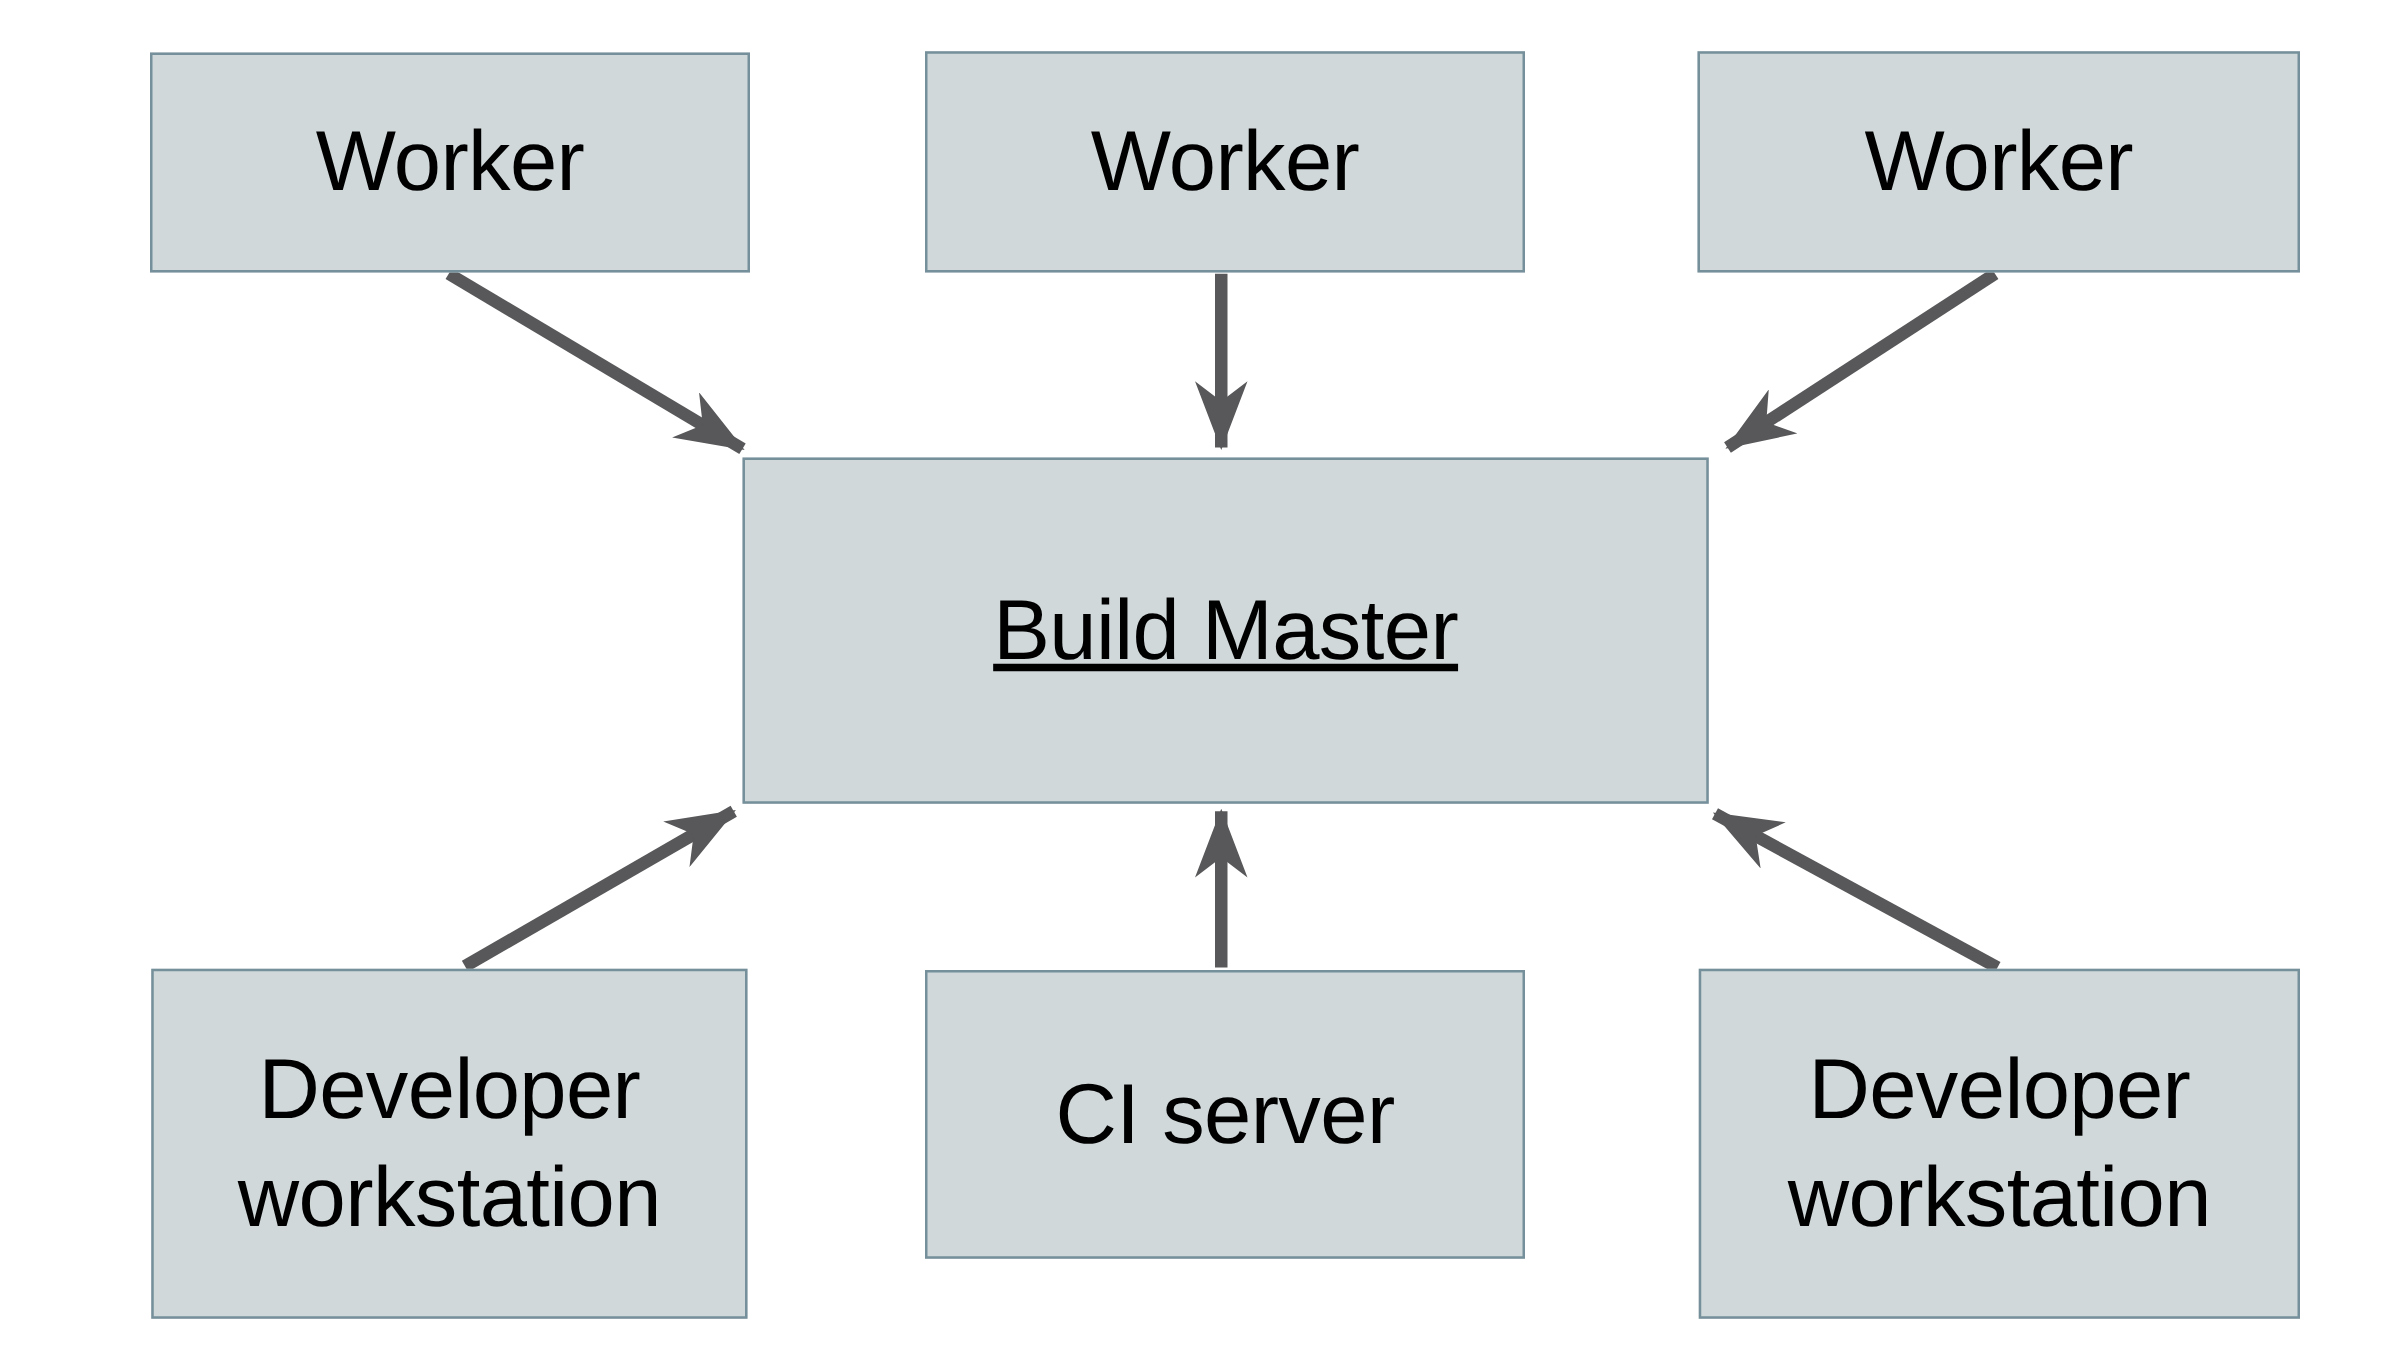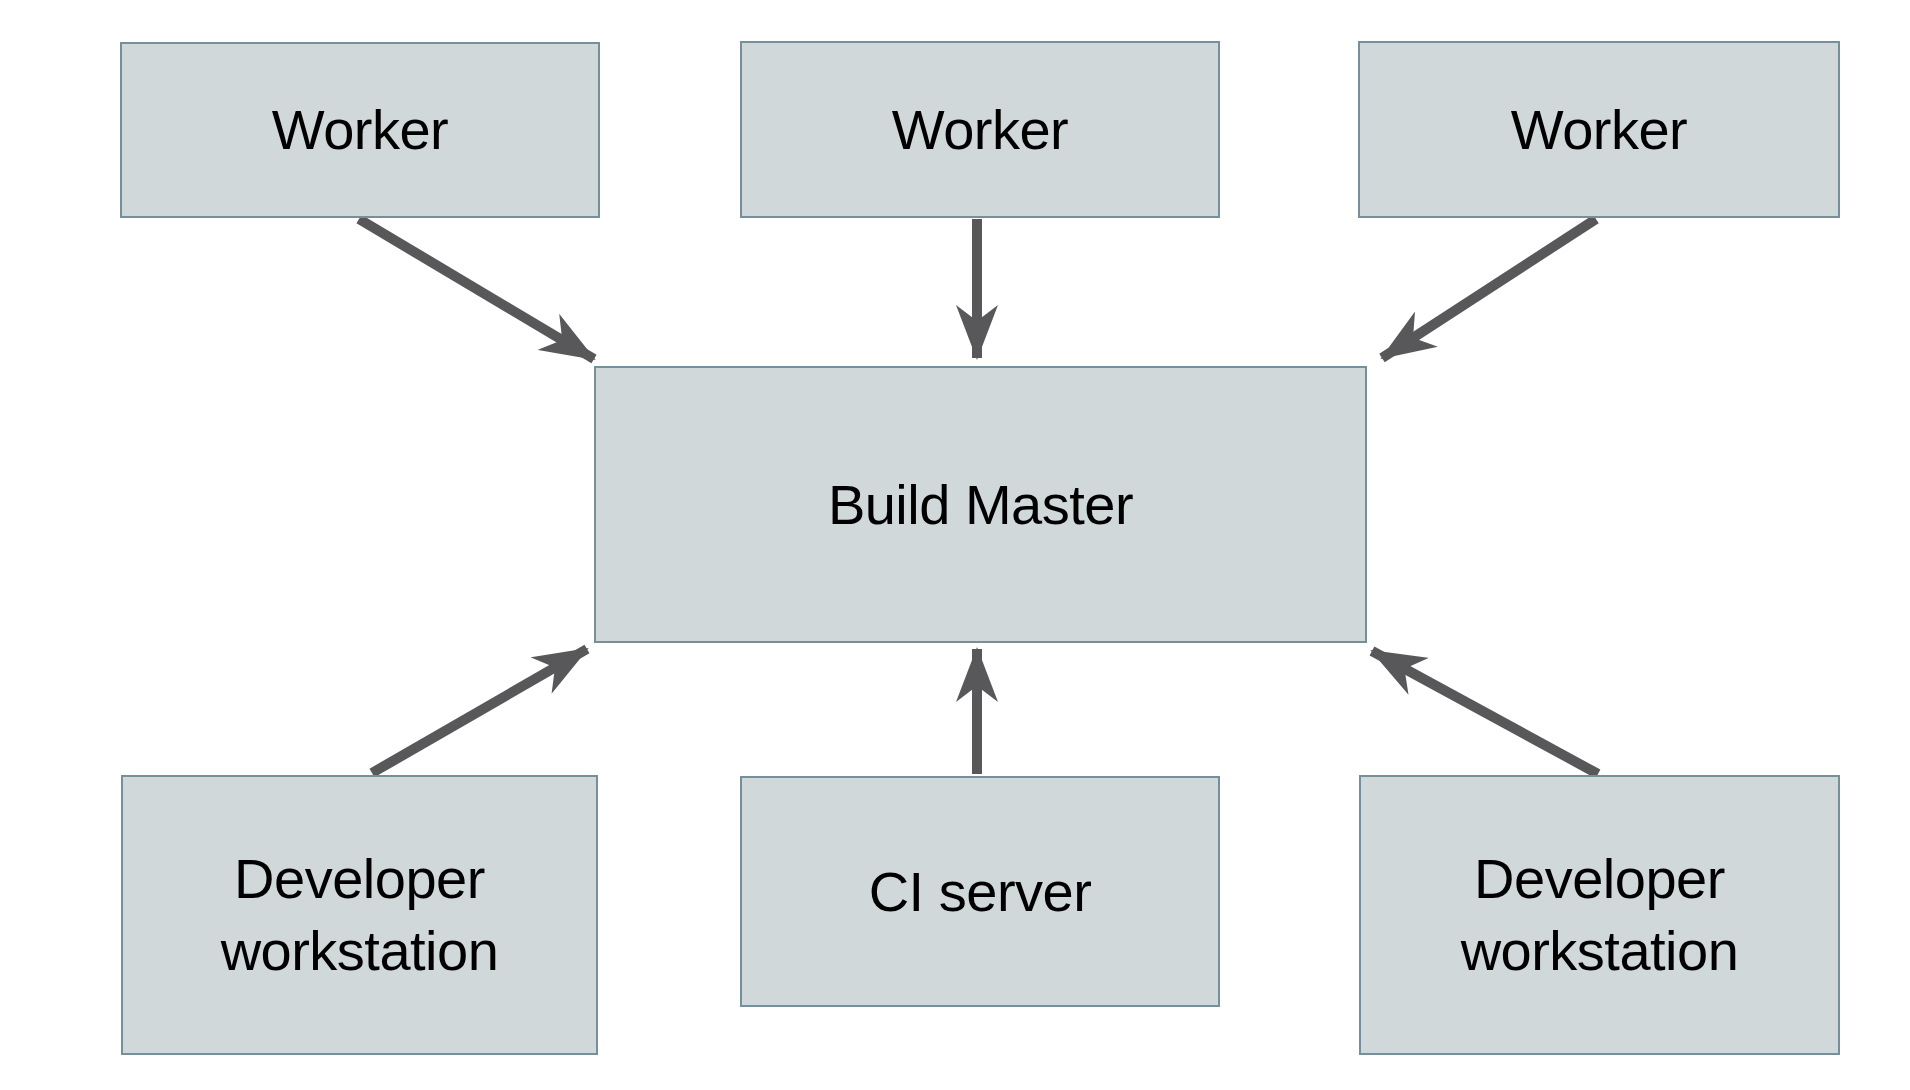--- a/index.html
+++ b/index.html
@@ -25,31 +25,31 @@
   .node {
     position: absolute;
     box-sizing: border-box;
     background: #d1d8da;
     border: 2px solid #75909b;
     display: flex;
     align-items: center;
     justify-content: center;
     text-align: center;
     color: #000000;
-    font-size: 56px;
+    font-size: 68px;
     line-height: 1.28;
     letter-spacing: -0.5px;
     white-space: pre-line;
   }
   
   #node-worker-left   { left: 120px;  top: 42px;  width: 480px; height: 176px; }
   #node-worker-middle { left: 740px;  top: 41px;  width: 480px; height: 177px; }
   #node-worker-right  { left: 1358px; top: 41px;  width: 482px; height: 177px; }
   
-  #node-build-master  { left: 594px;  top: 366px; width: 773px; height: 277px; }
+  #node-build-master  { left: 594px;  top: 366px; width: 773px; height: 277px; text-decoration: underline; }
   
   #node-dev-left      { left: 121px;  top: 775px; width: 477px; height: 280px; }
   #node-ci-server     { left: 740px;  top: 776px; width: 480px; height: 231px; }
   #node-dev-right     { left: 1359px; top: 775px; width: 481px; height: 280px; }
 </style>
 </head>
 <body>
 
 <div id="canvas">
 

